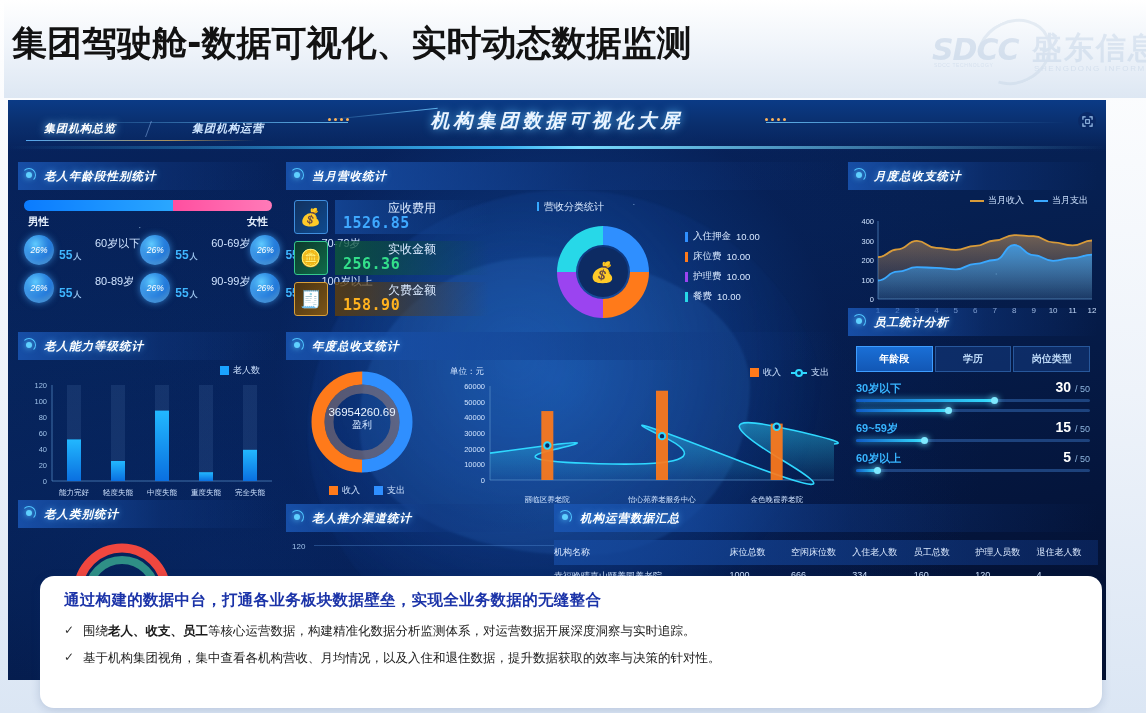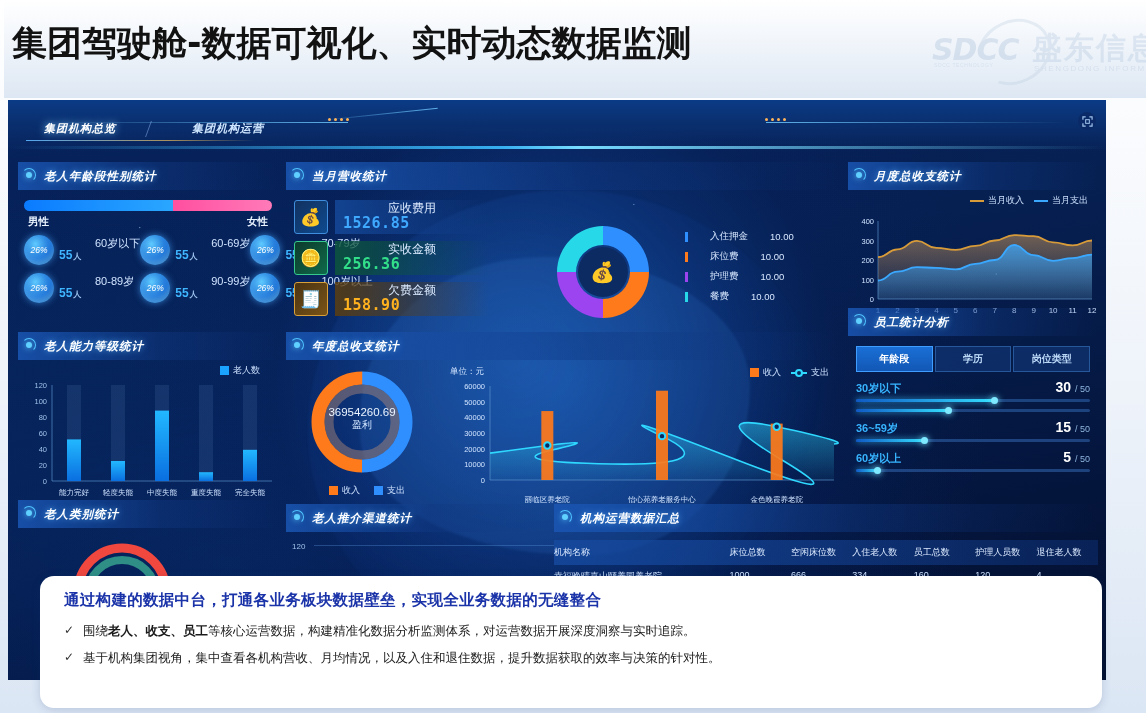--- a/index.html
+++ b/index.html
@@ -170,21 +170,21 @@
   .rev-icon {
     width:34px; height:34px; flex:none; border-radius:3px;
     display:flex; align-items:center; justify-content:center; font-size:17px;
   }
   .rev-meta { flex:1; height:34px; padding:2px 8px; display:flex; flex-direction:column; justify-content:center; }
   .rev-name { font-size:12px; color:#dbeaff; line-height:1.1;text-align:center; }
   .rev-val { font-size:15px; font-weight:800; letter-spacing:.5px; line-height:1.15;
              font-family:"DejaVu Sans Mono","Liberation Mono",monospace; }
 
   
-  .dl-row { display:flex; align-items:center; gap:22px; font-size:9.5px; color:#d8e8ff; margin-bottom:7px; }
+  .dl-row { display:flex; align-items:center; gap:5px; font-size:9.5px; color:#d8e8ff; margin-bottom:7px; }
   .dl-bar { width:3px; height:10px; display:inline-block; }
 
   
   .stab-row { display:flex; gap:2px; }
   .stab {
     flex:1; text-align:center; font-size:10px; font-weight:700; padding:5px 0;
     color:#bcd8f7; background:rgba(20,60,130,.55); border:1px solid rgba(70,140,220,.45);
     cursor:pointer;
   }
   .stab.active { color:#fff; background:linear-gradient(180deg,#1a6fd6,#1257b5); border-color:#3e9dff; }
@@ -250,20 +250,21 @@
         <i></i>
       </div>
     <div class="deco-line" style="right:40px; top:22px; width:300px; transform:scaleX(-1);"></div>
     <div class="deco-dots" style="right:320px; top:18px;">
         <i></i>
         <i></i>
         <i></i>
         <i></i>
       </div>
     <div class="sweep"></div>
+    <div id="dash-title">机构集团数据可视化大屏</div>
 
     <div id="tabs">
       <div class="tab active">集团机构总览</div>
       <div class="tab-sep"></div>
       <div class="tab">集团机构运营</div>
     </div>
     <div id="tabs-underline"></div>
 
     <div id="fullscreen-btn">
       <svg width="11" height="11" viewBox="0 0 12 12">
@@ -430,20 +431,23 @@
         <div class="rev-card">
           <div class="rev-icon" style="background:linear-gradient(135deg,#4a3312,#7a5417); border:1px solid #d9a03a; color:#ffd88d;">🧾</div>
           <div class="rev-meta" style="background:linear-gradient(90deg,rgba(92,62,15,.85),rgba(40,28,10,0));">
             <div class="rev-name">欠费金额</div>
             <div class="rev-val" style="color:#ffb21e">158.90</div>
           </div>
         </div>
       </div>
 
       <div style="flex:1; position:relative;">
+        <div style="font-size:10px; color:#dbeaff; padding-left:48px;">
+          <span style="display:inline-block;width:2px;height:9px;background:#35a8ff;vertical-align:-1px;margin-right:5px;"></span><span>营收分类统计</span>
+        </div>
         <svg id="rev-donut" width="170" height="118" style="position:absolute; left:30px; top:14px;">
             <path d="M84,12 A46 46 0 0 1 130,58 L111,58 A27 27 0 0 0 84,31 Z" fill="#2f8fff"></path>
             <path d="M130,58 A46 46 0 0 1 84,104 L84,85 A27 27 0 0 0 111,58 Z" fill="#ff7a1a"></path>
             <path d="M84,104 A46 46 0 0 1 38,58.00000000000001 L57,58 A27 27 0 0 0 84,85 Z" fill="#9b44f0"></path>
             <path d="M38,58.00000000000001 A46 46 0 0 1 83.99999999999999,12 L84,31 A27 27 0 0 0 57,58 Z" fill="#27d8e8"></path>
             <circle cx="84" cy="58" r="25" fill="#0d2b63"></circle>
             <text x="84" y="65" fill="#ffffff" font-size="20" text-anchor="middle" font-family="&quot;Liberation Sans&quot;, sans-serif">💰</text>
           </svg>
         <div style="position:absolute; left:196px; top:30px;">
           <div class="dl-row">
@@ -636,21 +640,21 @@
             <div class="sfill" style="width:60%"></div>
           </div>
       </div>
       <div class="srow">
         <div class="strack">
             <div class="sfill" style="width:40%"></div>
           </div>
       </div>
       <div class="srow">
         <div class="srow-top">
-            <span class="srow-name">36~59岁</span>
+            <span class="srow-name">69~59岁</span>
         <span class="srow-num"><span>15</span> <i>/ 50</i></span>
           </div>
         <div class="strack">
             <div class="sfill" style="width:30%"></div>
           </div>
       </div>
       <div class="srow">
         <div class="srow-top">
             <span class="srow-name">60岁以上</span>
         <span class="srow-num"><span>5</span> <i>/ 50</i></span>

